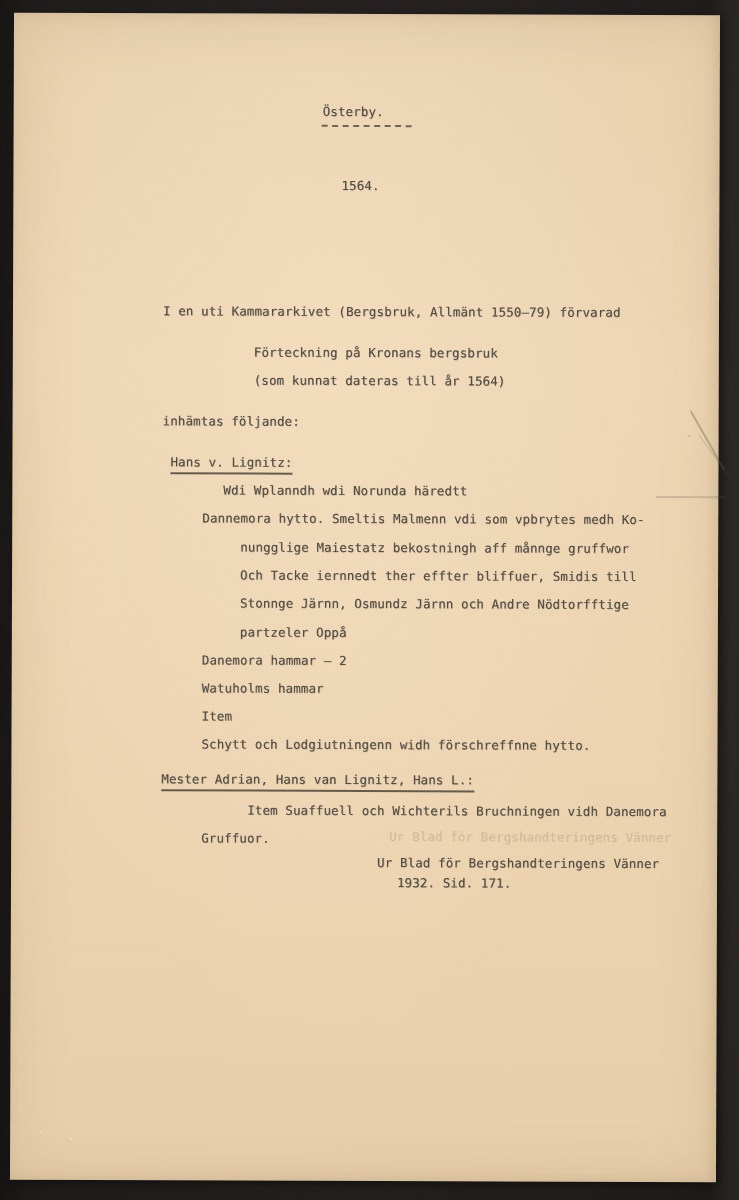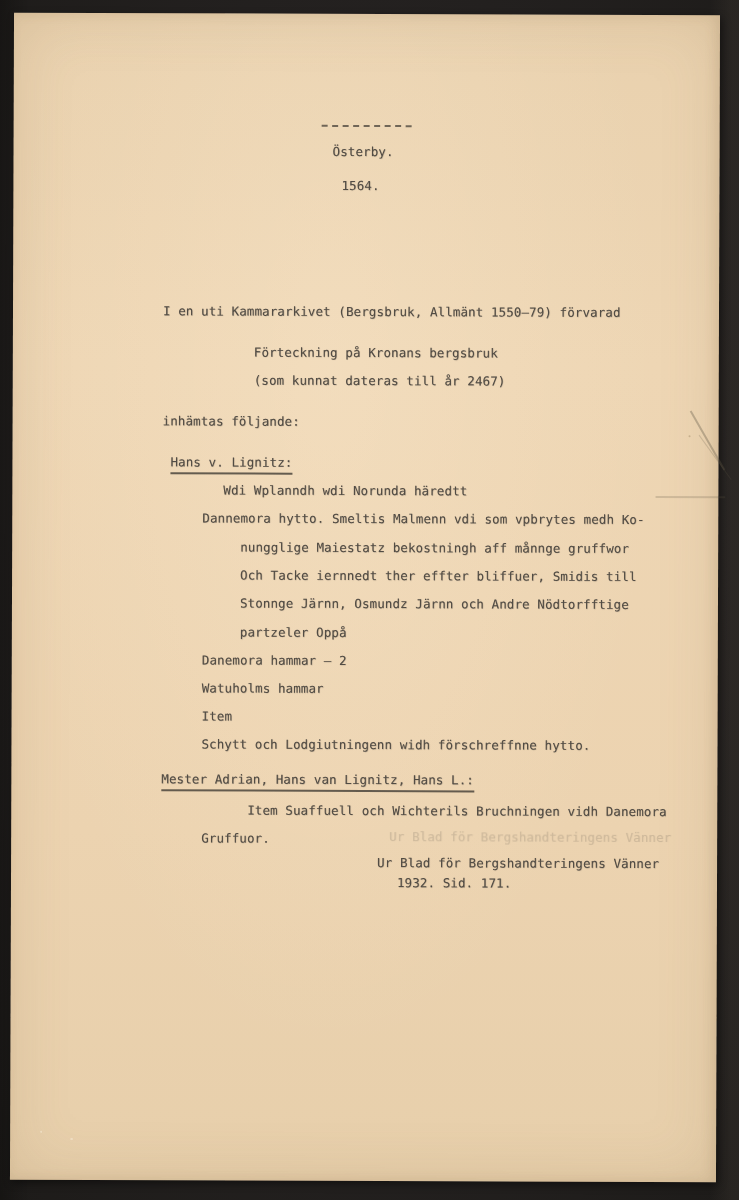--- a/index.html
+++ b/index.html
@@ -91,27 +91,27 @@
     position: absolute;
     background: rgba(250,240,220,0.5);
     border-radius: 50%;
   }
 </style>
 </head>
 <body>
 
 <div class="paper">
 
-  <div class="line" style="left:319px; top:90px;margin-top:40px;">Österby.</div>
+  <div class="line" style="left:309px; top:90px;">Österby.</div>
   <div class="dash-rule" style="left:308px; top:111px;"></div>
   <div class="line" style="left:328px; top:148px;margin-top:16px;">1564.</div>
 
   <div class="line" style="left:150px; top:290px;">I en uti Kammararkivet (Bergsbruk, Allmänt 1550–79) förvarad</div>
   <div class="line" style="left:241px; top:331px;">Förteckning på Kronans bergsbruk</div>
-  <div class="line" style="left:241px; top:359px;">(som kunnat dateras till år 2467)</div>
+  <div class="line" style="left:241px; top:359px;">(som kunnat dateras till år 1564)</div>
   <div class="line" style="left:150px; top:400px;">inhämtas följande:</div>
 
   <div class="line" style="left:158px; top:441px;"><span class="heading-underlined">Hans v. Lignitz:</span></div>
   <div class="line" style="left:211px; top:469px;">Wdi Wplanndh wdi Norunda häredtt</div>
   <div class="line" style="left:190px; top:497px;">Dannemora hytto. Smeltis Malmenn vdi som vpbrytes medh Ko-</div>
   <div class="line" style="left:228px; top:526px;">nungglige Maiestatz bekostningh aff månnge gruffwor</div>
   <div class="line" style="left:228px; top:554px;">Och Tacke iernnedt ther effter bliffuer, Smidis till</div>
   <div class="line" style="left:228px; top:582px;">Stonnge Järnn, Osmundz Järnn och Andre Nödtorfftige</div>
   <div class="line" style="left:228px; top:611px;">partzeler Oppå</div>
   <div class="line" style="left:190px; top:639px;">Danemora hammar – 2</div>

